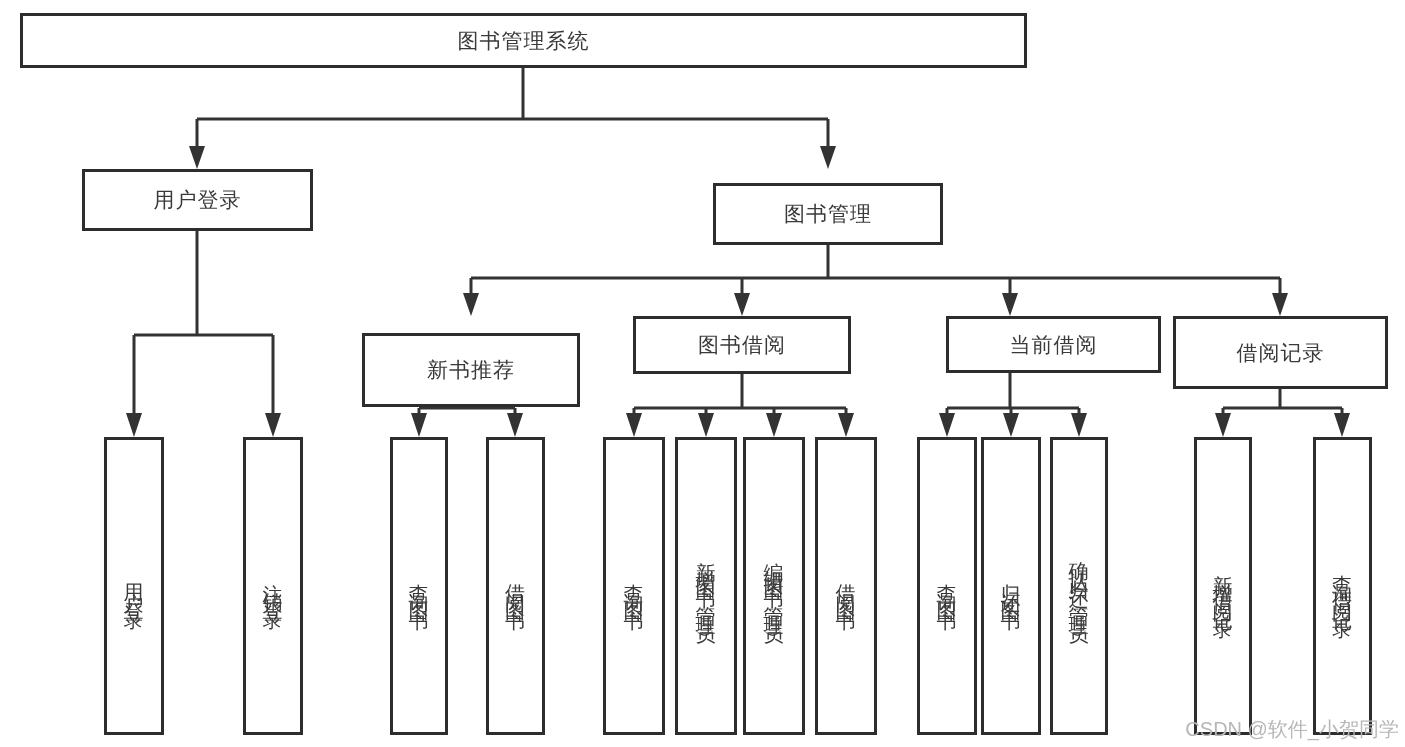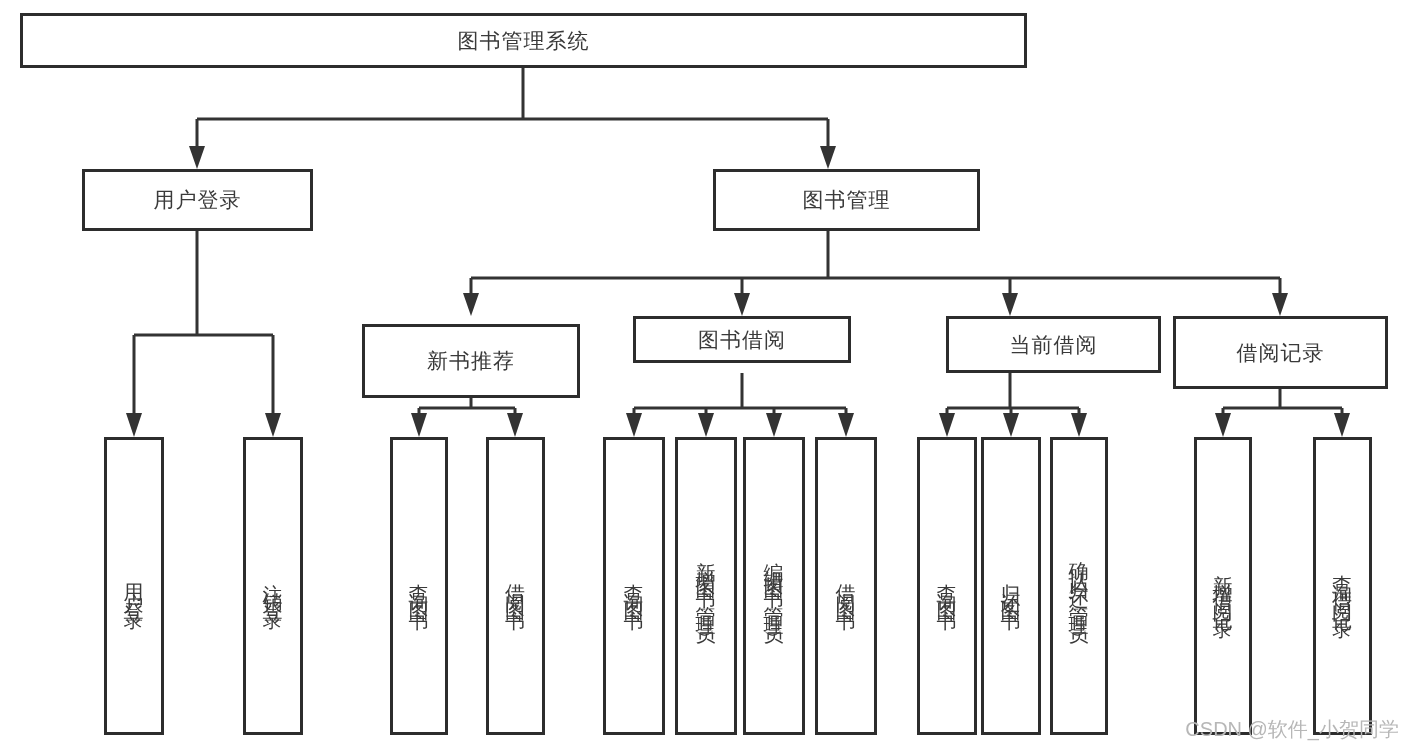--- a/index.html
+++ b/index.html
@@ -88,24 +88,24 @@
       <polygon points="1071,413 1087,413 1079,437"></polygon>
 
       <polygon points="1215,413 1231,413 1223,437"></polygon>
       <polygon points="1334,413 1350,413 1342,437"></polygon>
     </g>
   </svg>
 
   <div class="node" style="left:20px; top:13px; width:1007px; height:55px;">图书管理系统</div>
 
   <div class="node" style="left:82px; top:169px; width:231px; height:62px;">用户登录</div>
-  <div class="node" style="left:713px; top:169px; width:267px; height:62px;">图书管理</div>
+  <div class="node" style="left:713px; top:183px; width:230px; height:62px;">图书管理</div>
 
-  <div class="node" style="left:362px; top:324px; width:218px; height:74px;">新书推荐</div>
-  <div class="node" style="left:633px; top:316px; width:218px; height:47px;">图书借阅</div>
+  <div class="node" style="left:362px; top:333px; width:218px; height:74px;">新书推荐</div>
+  <div class="node" style="left:633px; top:316px; width:218px; height:58px;">图书借阅</div>
   <div class="node" style="left:902px; top:316px; width:215px; height:57px;margin-left:44px;">当前借阅</div>
   <div class="node" style="left:1173px; top:316px; width:215px; height:73px;">借阅记录</div>
 
   <div class="node leaf" style="left:104px; top:437px; width:60px; height:298px;">用户登录</div>
   <div class="node leaf" style="left:243px; top:437px; width:60px; height:298px;">注销登录</div>
 
   <div class="node leaf" style="left:390px; top:437px; width:58px; height:298px;">查询图书</div>
   <div class="node leaf" style="left:486px; top:437px; width:59px; height:298px;">借阅图书</div>
 
   <div class="node leaf" style="left:603px; top:437px; width:62px; height:298px;">查询图书</div>

